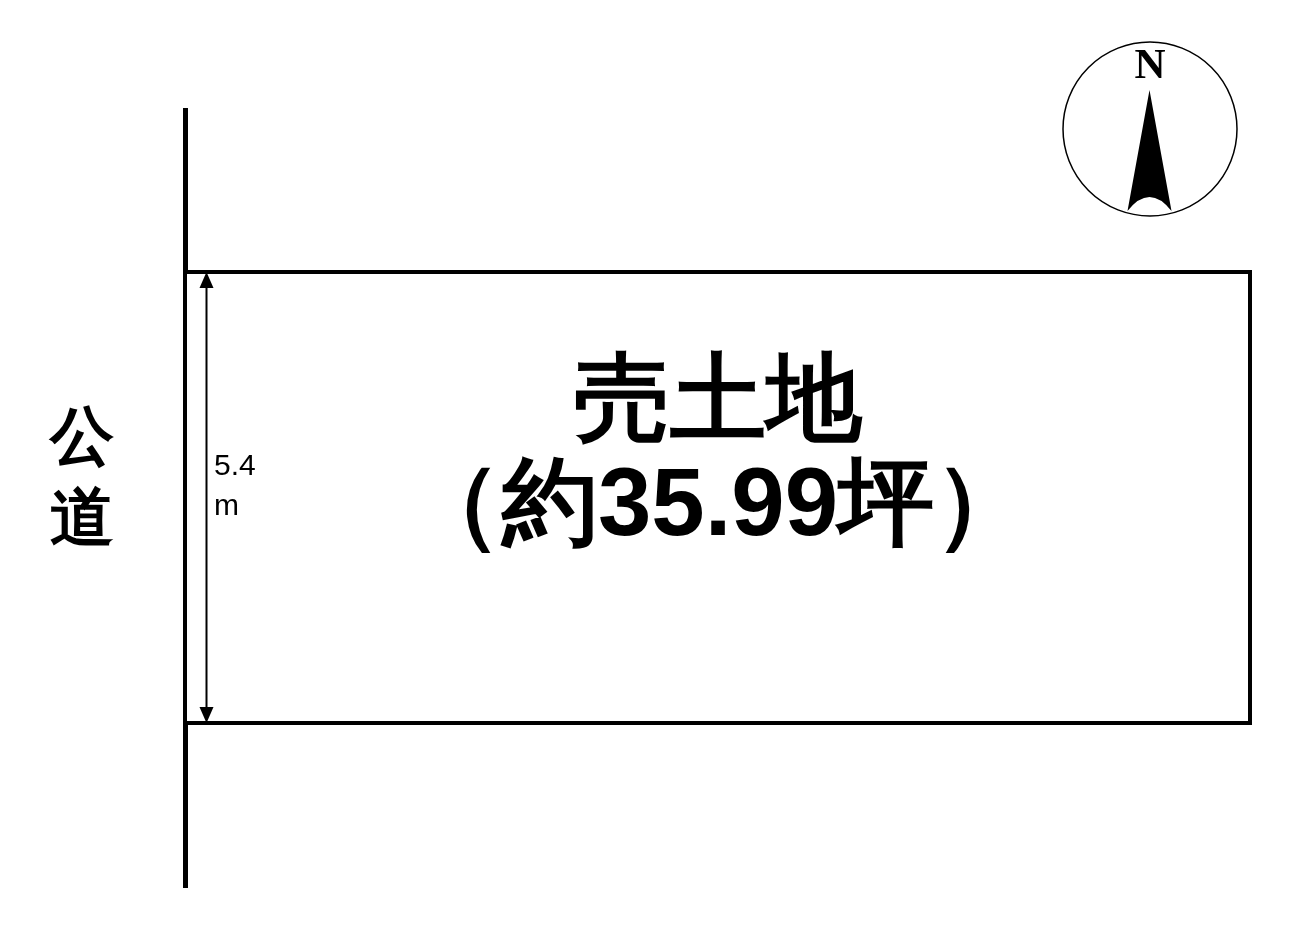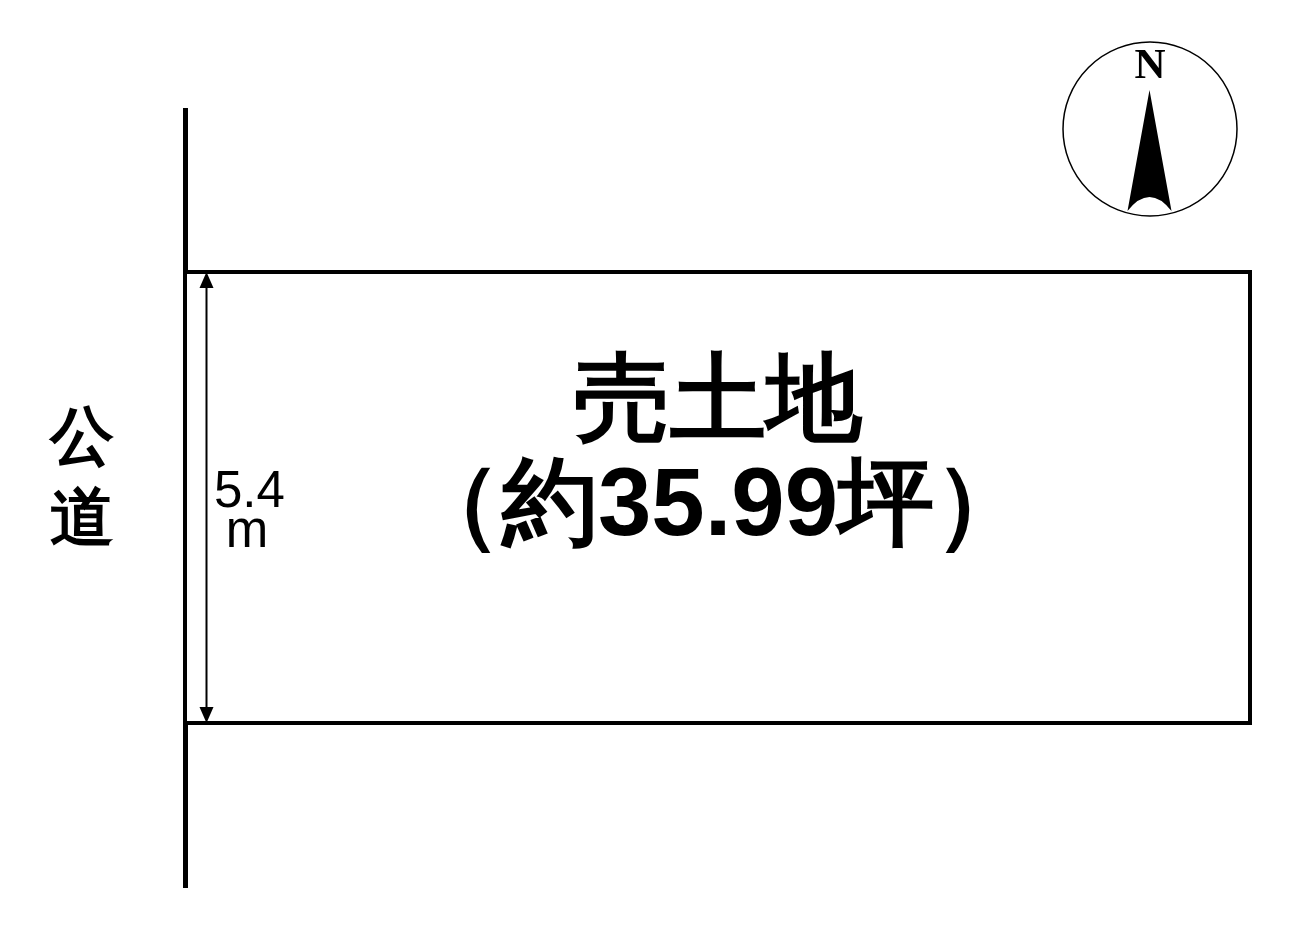--- a/index.html
+++ b/index.html
@@ -76,24 +76,23 @@
     left: 197px;
     top: 271px;
     width: 20px;
     height: 453px;
   }
 
   
   .dim-label {
     position: absolute;
     left: 214px;
-    top: 470px;
+    top: 445px;
     width: 66px;
-    text-align: center;
-    font-size: 51px;
+    font-size: 30px;
     line-height: 40px;
   }
   .dim-label .line { display: block; }
 
   
   .compass {
     position: absolute;
     left: 1061px;
     top: 40px;
     width: 178px;

